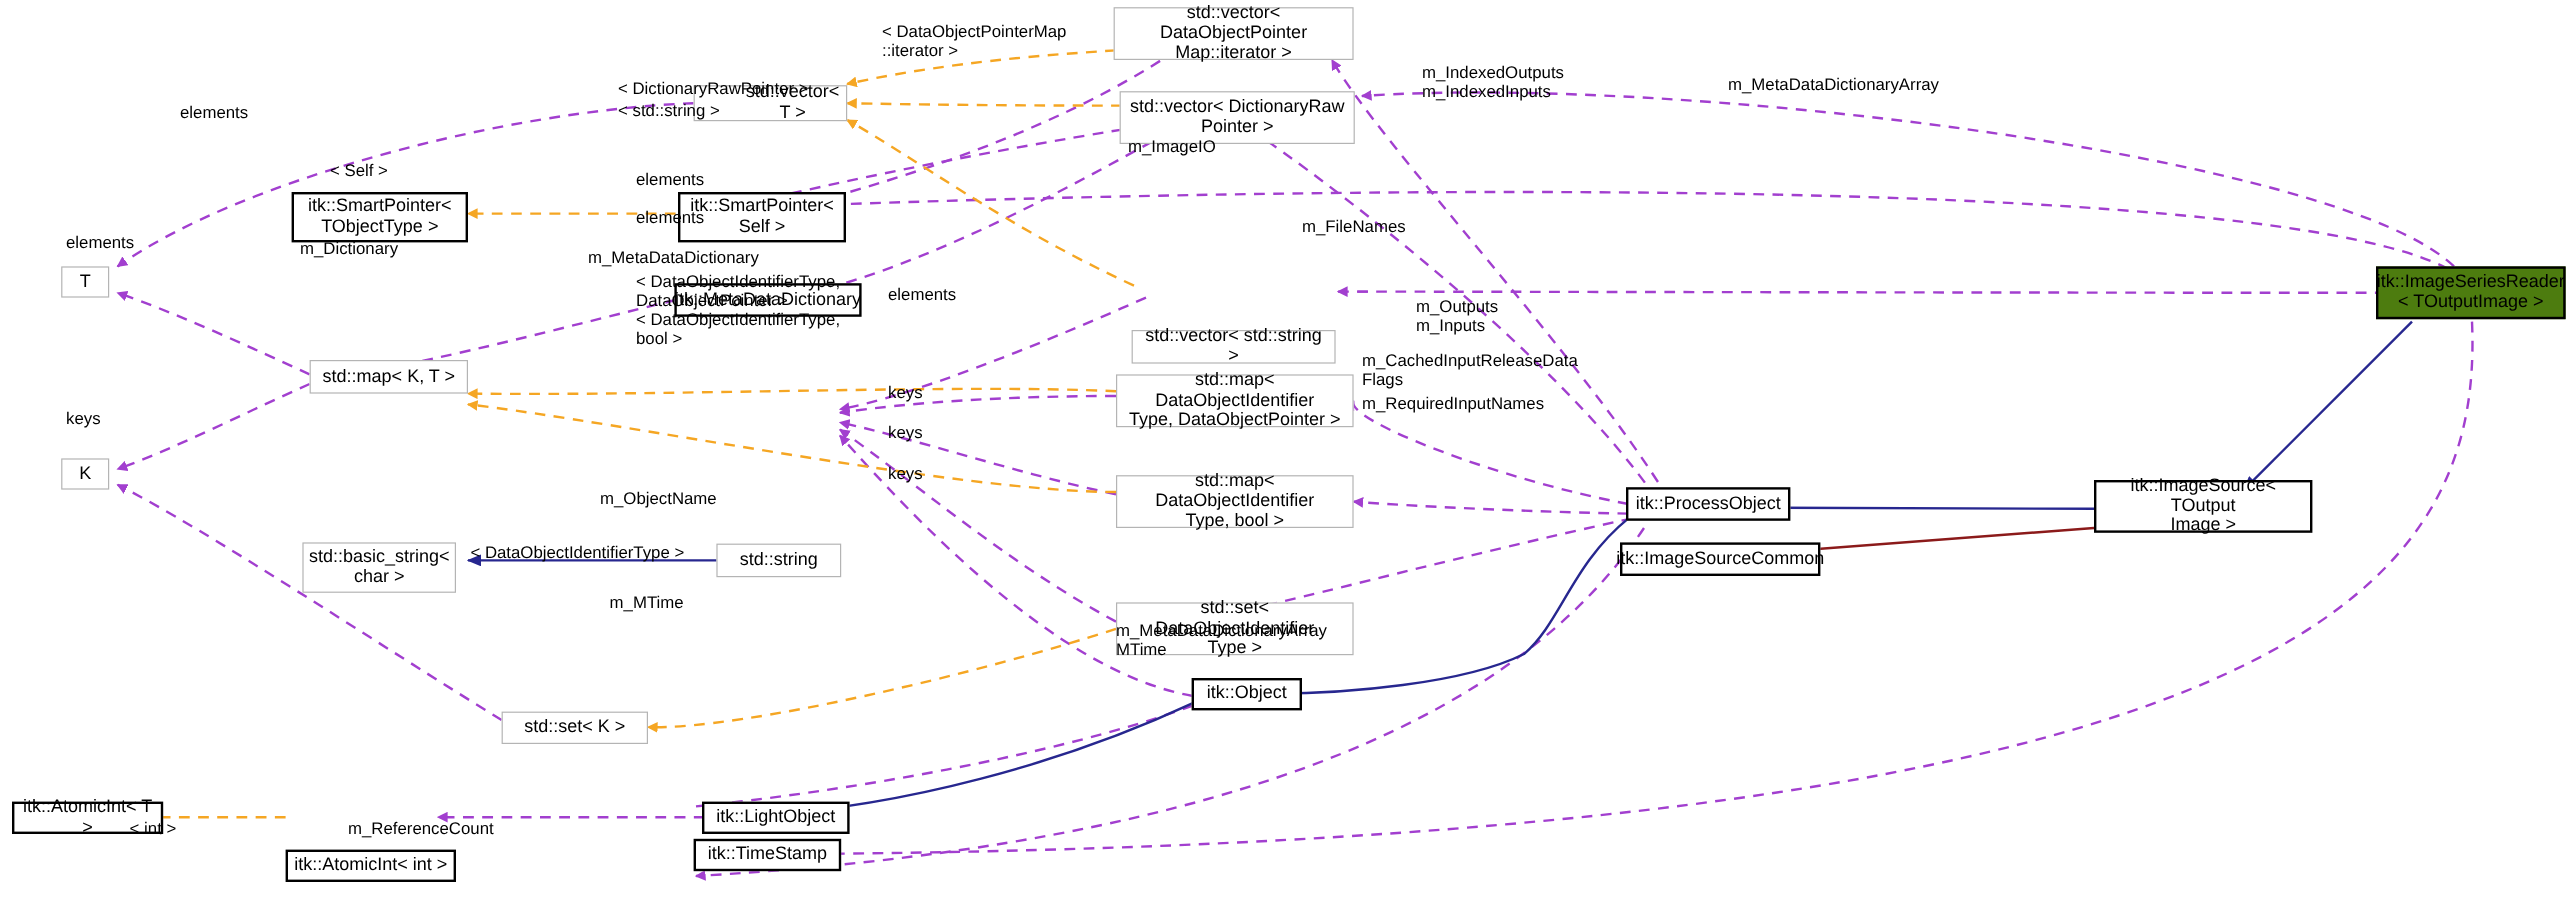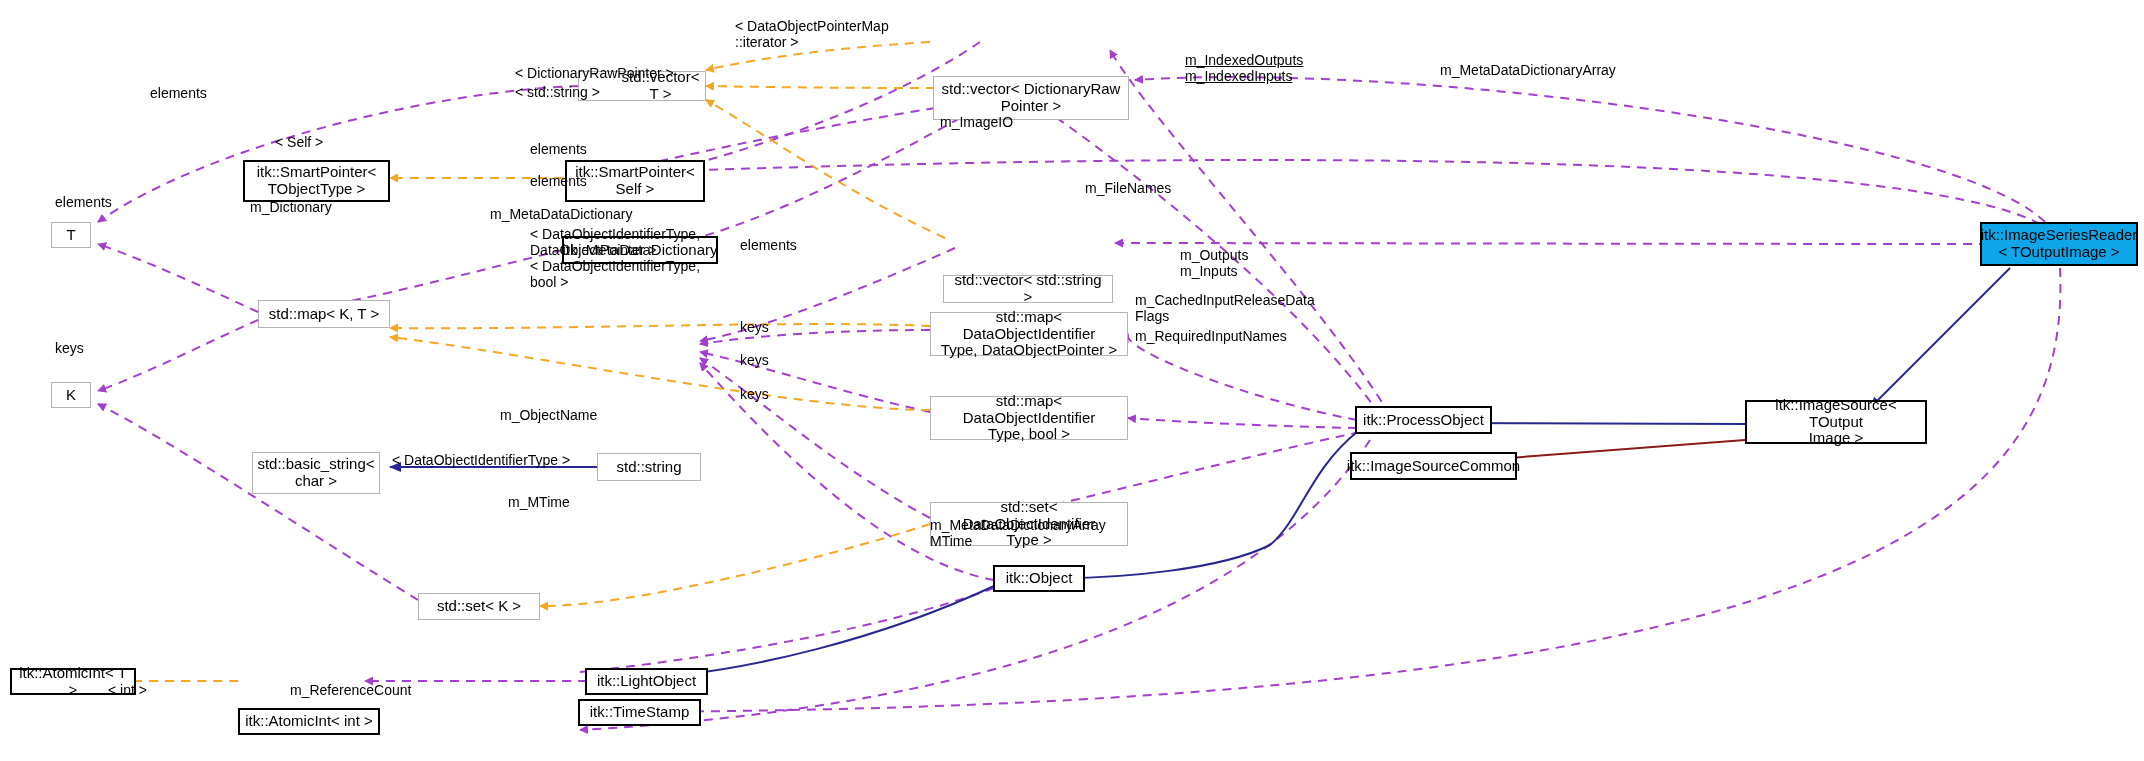--- a/index.html
+++ b/index.html
@@ -42,21 +42,21 @@
   .node.plain {
     border: 1px solid #b4b4b4;
   }
   
   .node.strong {
     border: 2px solid #000000;
   }
   
   .node.focus {
     border: 2px solid #000000;
-    background: #0ea5e9;
+    background: #4d7c0f;
   }
   .edge-label {
     position: absolute;
     font-size: 14px;
     line-height: 1.1;
     color: #000000;
     white-space: pre-line;
     background: transparent;
   }
 </style>
@@ -169,20 +169,24 @@
         <path d="M2010,268 L1870,408"></path>
       </g>
 
       <g stroke="#8b1a1a" marker-end="url(#arrP)">
 
         <path d="M1745,440 L1430,464"></path>
       </g>
     </g>
   </svg>
 
+  <div class="node plain" style="left:928px; top:6px; width:200px; height:44px;">
+    <span>std::vector&lt; DataObjectPointer
+Map::iterator &gt;</span>
+  </div>
 
   <div class="node plain" style="left:578px; top:71px; width:128px; height:30px;padding-left:42px;">
     <span>std::vector&lt; T &gt;</span>
   </div>
 
   <div class="node plain" style="left:933px; top:76px; width:196px; height:44px;">
     <span>std::vector&lt; DictionaryRaw
 Pointer &gt;</span>
   </div>
 
@@ -288,21 +292,21 @@
   </div>
 
   <div class="edge-label" style="left:515px; top:51px; width:190px;">
     <span>&lt; DictionaryRawPointer &gt;</span>
   </div>
 
   <div class="edge-label" style="left:515px; top:70px; width:190px;">
     <span>&lt; std::string &gt;</span>
   </div>
 
-  <div class="edge-label" style="left:1185px; top:38px; width:200px;text-decoration:underline;">
+  <div class="edge-label" style="left:1185px; top:38px; width:200px;">
     <span>m_IndexedOutputs
 m_IndexedInputs</span>
   </div>
 
   <div class="edge-label" style="left:1440px; top:48px; width:280px;">
     <span>m_MetaDataDictionaryArray</span>
   </div>
 
   <div class="edge-label" style="left:150px; top:71px; width:180px;">
     <span>elements</span>

